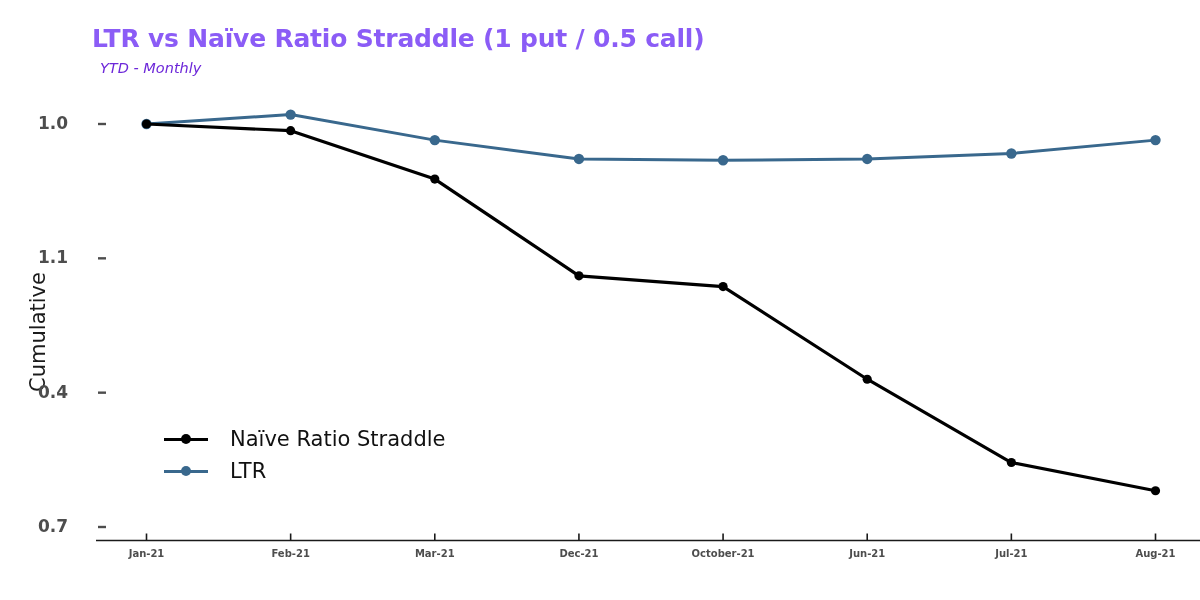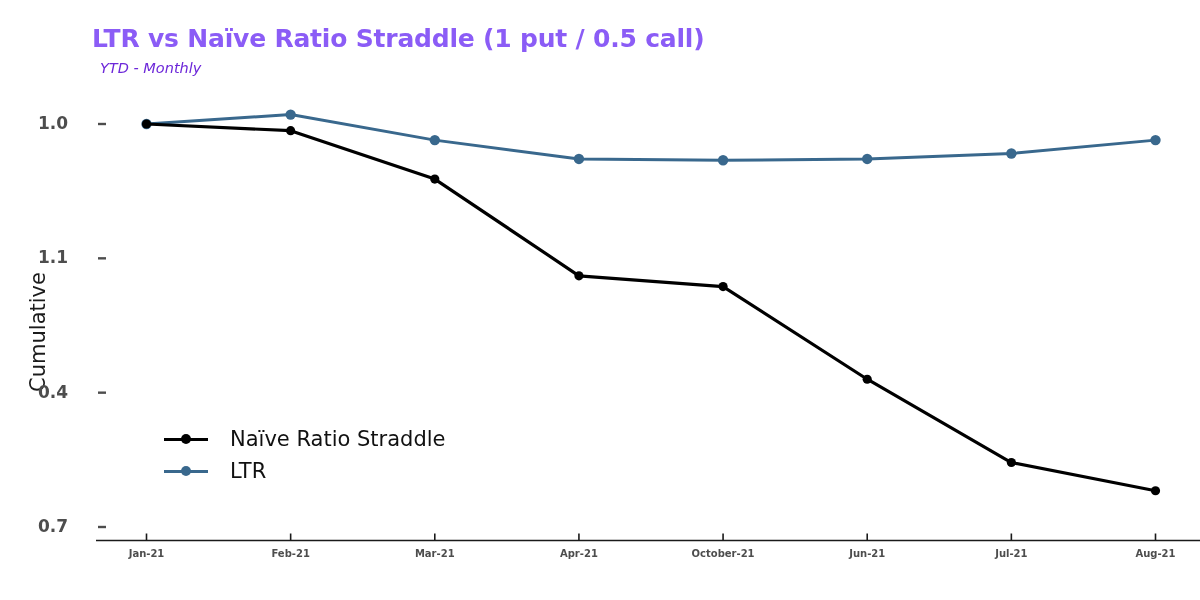--- a/index.html
+++ b/index.html
@@ -125,21 +125,21 @@
   <div class="ylabel">Cumulative</div>
 
   <div class="ytick-label" id="yt0" style="top: 113px;">1.0</div>
   <div class="ytick-label" id="yt1" style="top: 247.333px;">1.1</div>
   <div class="ytick-label" id="yt2" style="top: 381.667px;">0.4</div>
   <div class="ytick-label" id="yt3" style="top: 516px;">0.7</div>
 
   <div class="xtick-label" id="xt0" style="left: 86.5px;">Jan-21</div>
   <div class="xtick-label" id="xt1" style="left: 230.643px;">Feb-21</div>
   <div class="xtick-label" id="xt2" style="left: 374.786px;">Mar-21</div>
-  <div class="xtick-label" id="xt3" style="left: 518.929px;">Apr-21</div>
+  <div class="xtick-label" id="xt3" style="left: 518.929px;">Dec-21</div>
   <div class="xtick-label" id="xt4" style="left: 663.071px;">October-21</div>
   <div class="xtick-label" id="xt5" style="left: 807.214px;">Jun-21</div>
   <div class="xtick-label" id="xt6" style="left: 951.357px;">Jul-21</div>
   <div class="xtick-label" id="xt7" style="left: 1095.5px;">Aug-21</div>
 
   <svg class="plot" id="plot-svg" viewBox="0 0 1200 600">
       <line x1="96" y1="540.5" x2="1200" y2="540.5" stroke="#1a1a1a" stroke-width="1.6"></line>
       <line x1="146.5" y1="533.5" x2="146.5" y2="540.5" stroke="#1a1a1a" stroke-width="1.6"></line>
       <line x1="290.6428571428571" y1="533.5" x2="290.6428571428571" y2="540.5" stroke="#1a1a1a" stroke-width="1.6"></line>
       <line x1="434.7857142857143" y1="533.5" x2="434.7857142857143" y2="540.5" stroke="#1a1a1a" stroke-width="1.6"></line>

